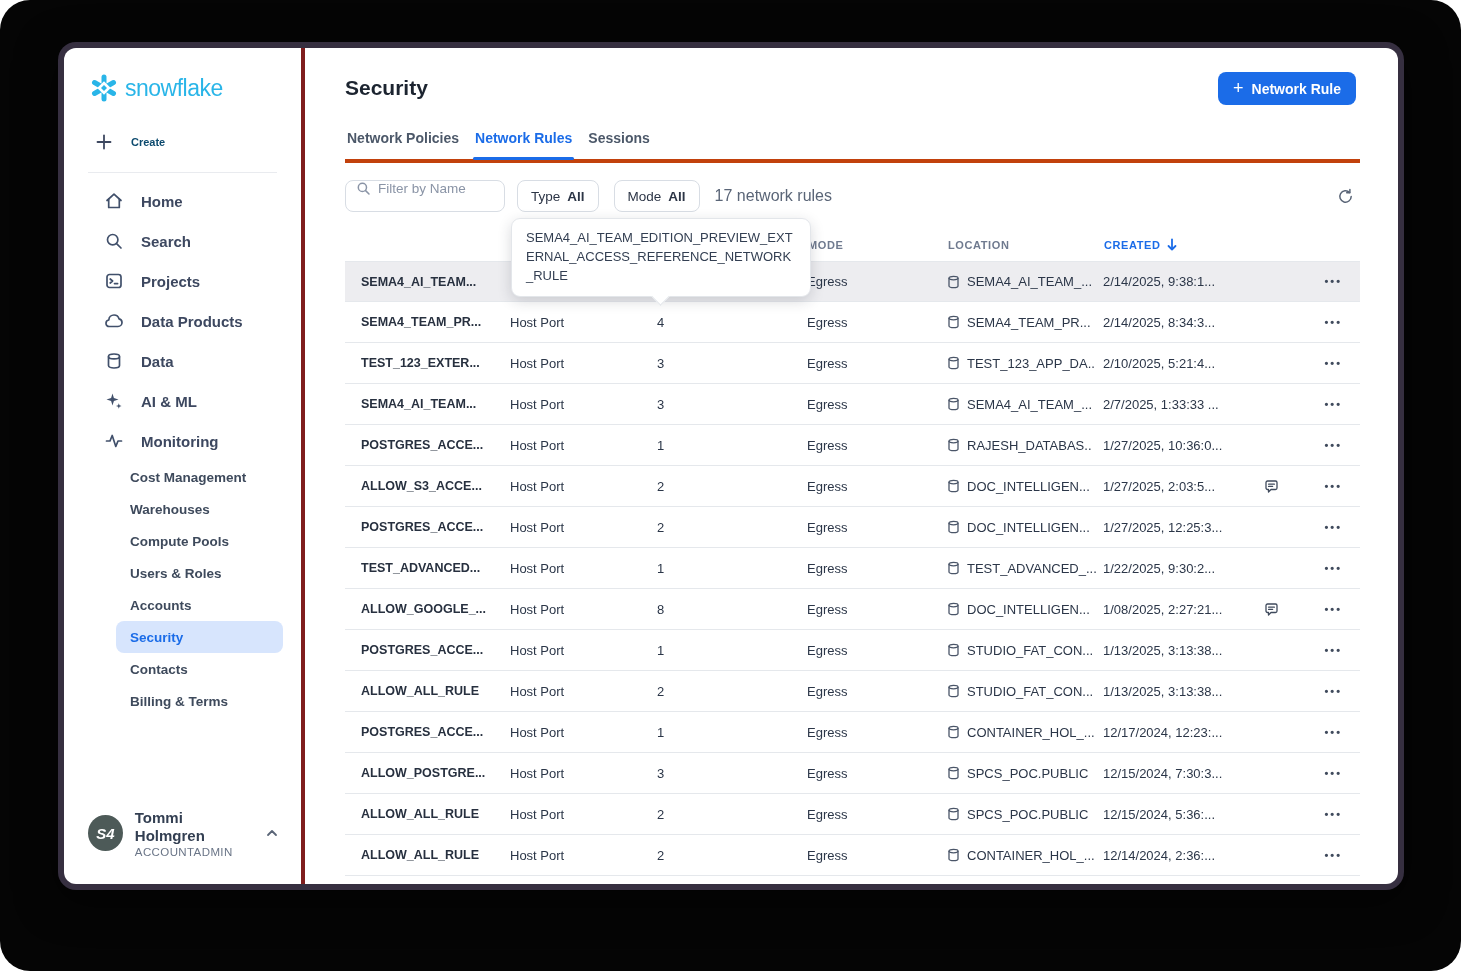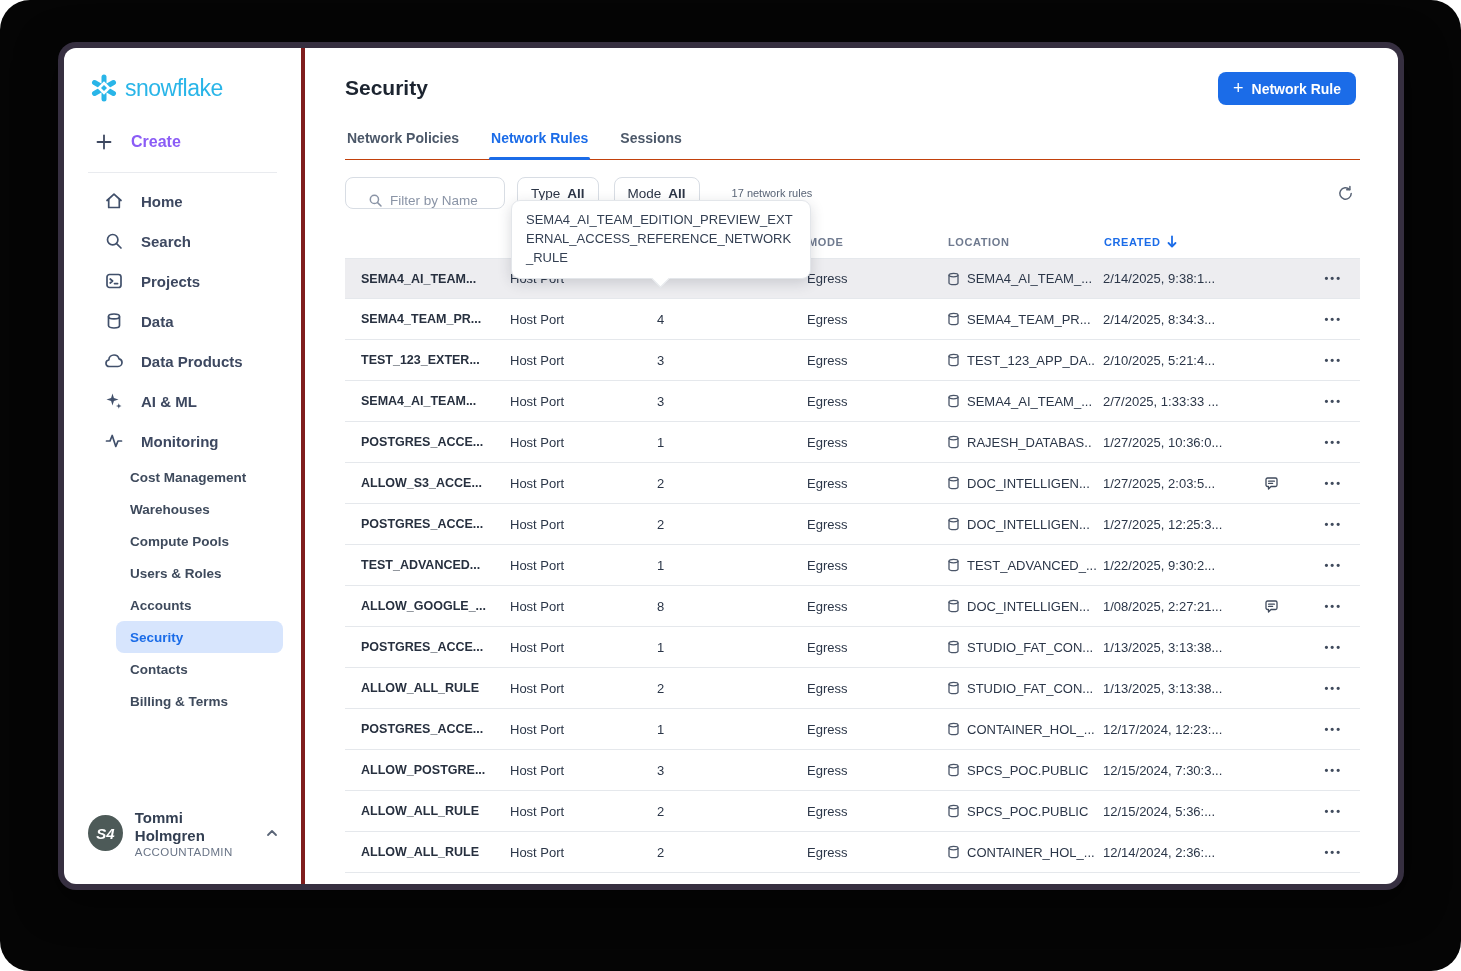--- a/index.html
+++ b/index.html
@@ -10,21 +10,21 @@
     background:#362f40; border-radius:18px; padding:6px; box-shadow:0 10px 40px rgba(0,0,0,.6); }
   .app { width:100%; height:100%; background:#fff; border-radius:12px; overflow:hidden;
     display:flex; position:relative; }
 
   
   .sidebar { width:241px; flex:0 0 241px; border-right:4px solid #7f1d1d; display:flex; flex-direction:column;
     padding-top:26px; }
   .logo { display:flex; align-items:center; gap:7px; margin-left:26px; }
   .logo-word { font-size:23px; color:#29b5e8; letter-spacing:-0.5px; font-weight:500; }
   .create-item { display:flex; align-items:center; gap:17px; margin:26px 0 0 30px; height:28px; cursor:pointer; }
-  .create-item .lbl { font-size:16px; font-weight:600; color:#8b5cf6; }
+  .create-item .lbl { font-size:11px; font-weight:600; color:#0c4a6e; }
   .side-divider { height:1px; background:#e9ebef; margin:16px 24px 8px 24px; }
   .nav-item { display:flex; align-items:center; gap:17px; height:40px; padding-left:40px; cursor:pointer; }
   .nav-item .lbl { font-size:15px; font-weight:600; color:#3d4860; }
   .sub-item { display:flex; align-items:center; height:32px; margin:0 18px 0 52px; padding-left:14px;
     border-radius:8px; cursor:pointer; }
   .sub-item .lbl { font-size:13.5px; font-weight:600; color:#3e4a5c; }
   .sub-item.active { background:#d7e5fd; }
   .sub-item.active .lbl { color:#1b6ce8; }
   .side-spacer { flex:1; }
   .user-block { display:flex; align-items:center; gap:12px; padding:18px 22px 26px 24px; }
@@ -35,39 +35,39 @@
   .chev-up { margin-left:auto; color:#5a6577; }
 
   
   .main { flex:1; position:relative; padding:28px 38px 0 40px; }
   .page-title { font-size:21px; font-weight:700; color:#1c2430; }
   .primary-btn { position:absolute; top:24px; right:42px; height:33px; background:#1b6ce8; color:#fff;
     border:none; border-radius:8px; padding:0 15px; font-size:14px; font-weight:600;
     display:flex; align-items:center; gap:8px; cursor:pointer; font-family:inherit; }
   .primary-btn .plus { font-size:18px; font-weight:400; line-height:1; margin-top:-2px; }
 
-  .tabs { display:flex; gap:28px; margin-top:24px; border-bottom:1px solid #c2410c; }
+  .tabs { display:flex; gap:12px; margin-top:24px; border-bottom:4px solid #c2410c; }
   .tab { font-size:14px; font-weight:600; color:#4c5869; padding:6px 2px 13px 2px; position:relative; cursor:pointer; }
   .tab.active { color:#1b6ce8; }
   .tab.active::after { content:""; position:absolute; left:0; right:0; bottom:-1px; height:3px;
     background:#1b6ce8; border-radius:2px; }
 
   .filter-row { display:flex; align-items:center; margin-top:17px; height:32px; }
   .search-box { width:160px; height:32px; border:1px solid #d8dde4; border-radius:8px;
-    display:flex; align-items:flex-end; padding:0 22px; gap:7px; background:#fff; }
+    display:flex; align-items:flex-start; padding:0 10px; gap:7px; background:#fff; }
   .search-box input { border:none; outline:none; width:110px; font-size:13.5px; color:#333f52;
     font-family:inherit; background:transparent; }
   .search-box input::placeholder { color:#8a94a6; }
   .pill { height:32px; border:1px solid #d8dde4; border-radius:8px; background:#fff;
     display:flex; align-items:center; gap:7px; padding:0 13px; font-size:13.5px; color:#2c3546;
     cursor:pointer; font-family:inherit; }
   .pill .val { font-weight:700; }
   .pill-type { margin-left:12px; }
   .pill-mode { margin-left:15px; }
-  .rule-count { margin-left:32px; font-size:11px; color:#5a6577; }
+  .rule-count { margin-left:15px; font-size:16px; color:#5a6577; }
   .refresh-btn { margin-left:auto; margin-right:6px; cursor:pointer; display:flex; align-items:center; }
 
   
   .table { margin-top:16px; }
   .thead, .trow { display:grid;
     grid-template-columns:149px 147px 150px 140px 156px 148px 40px 1fr;
     align-items:center; padding-left:17px; }
   .thead { height:33px; }
   .th { font-size:11px; font-weight:700; color:#6f7a8f; letter-spacing:.6px; }
   .th.created { color:#1b6ce8; display:flex; align-items:center; gap:5px; cursor:pointer; }
@@ -75,21 +75,21 @@
   .trow:first-child { border-top:1px solid #e5e8ec; }
   .trow.highlight { background:#ededf0; }
   .cell-name { font-size:12.5px; font-weight:700; color:#27303f; white-space:nowrap; }
   .cell { font-size:13px; color:#2b3648; white-space:nowrap; }
   .cell-loc { display:flex; align-items:center; gap:7px; font-size:13px; color:#2b3648; white-space:nowrap; }
   .cell-comment { display:flex; justify-content:center; }
   .cell-more { display:flex; justify-content:flex-end; padding-right:18px; }
   .more-dots { font-size:11px; letter-spacing:2px; color:#3f4a5c; font-weight:700; cursor:pointer; line-height:1; }
 
   
-  .tooltip { position:absolute; left:206px; top:152px; width:300px; background:#fff;
+  .tooltip { position:absolute; left:206px; top:170px; width:300px; background:#fff;
     border:1px solid #e3e6ea; border-radius:9px; box-shadow:0 4px 14px rgba(40,45,60,.18);
     padding:10px 14px; z-index:30; }
   .tooltip-text { font-size:13px; color:#333f52; word-break:break-all; line-height:1.45; }
   .tooltip-caret { position:absolute; left:142px; bottom:-7px; width:13px; height:13px; background:#fff;
     transform:rotate(45deg); border-right:1px solid #e3e6ea; border-bottom:1px solid #e3e6ea; }
 
   svg { display:block; }
 </style>
 </head>
 <body>
@@ -152,34 +152,34 @@
             <svg width="20" height="20" viewBox="0 0 20 20" fill="none" stroke="#41506b" stroke-width="1.7" stroke-linecap="round" stroke-linejoin="round">
               <rect x="3" y="3.5" width="14" height="13" rx="2.5"></rect>
               <path d="M6.2 8 L8.6 10 L6.2 12"></path>
               <line x1="10.5" y1="12.6" x2="13.6" y2="12.6"></line>
             </svg>
           </span>
       <span class="lbl">Projects</span>
     </div>
     <div class="nav-item">
       <span>
+            <svg width="20" height="20" viewBox="0 0 20 20" fill="none" stroke="#41506b" stroke-width="1.7" stroke-linejoin="round">
+              <path d="M5.5 15.5 C3.5 15.5 2 14 2 12.2 C2 10.6 3.2 9.3 4.8 9 C5 6.2 7.2 4 10 4 C12.4 4 14.4 5.6 15 7.8 C16.7 8.1 18 9.6 18 11.4 C18 13.6 16.3 15.5 14 15.5 Z"></path>
+            </svg>
+          </span>
+      <span class="lbl">Data Products</span>
+    </div>
+    <div class="nav-item">
+      <span>
             <svg width="20" height="20" viewBox="0 0 20 20" fill="none" stroke="#41506b" stroke-width="1.7">
               <path d="M4.5 5.4 C4.5 4 7 3 10 3 C13 3 15.5 4 15.5 5.4 V14.6 C15.5 16 13 17 10 17 C7 17 4.5 16 4.5 14.6 Z"></path>
               <path d="M4.5 5.4 C4.5 6.8 7 7.8 10 7.8 C13 7.8 15.5 6.8 15.5 5.4"></path>
             </svg>
           </span>
       <span class="lbl">Data</span>
-    </div>
-    <div class="nav-item">
-      <span>
-            <svg width="20" height="20" viewBox="0 0 20 20" fill="none" stroke="#41506b" stroke-width="1.7" stroke-linejoin="round">
-              <path d="M5.5 15.5 C3.5 15.5 2 14 2 12.2 C2 10.6 3.2 9.3 4.8 9 C5 6.2 7.2 4 10 4 C12.4 4 14.4 5.6 15 7.8 C16.7 8.1 18 9.6 18 11.4 C18 13.6 16.3 15.5 14 15.5 Z"></path>
-            </svg>
-          </span>
-      <span class="lbl">Data Products</span>
     </div>
     <div class="nav-item">
       <span>
             <svg width="20" height="20" viewBox="0 0 20 20" fill="#41506b">
               <path d="M8.5 2.5 L9.9 7.1 L14.5 8.5 L9.9 9.9 L8.5 14.5 L7.1 9.9 L2.5 8.5 L7.1 7.1 Z"></path>
               <path d="M14.8 12.2 L15.5 14.3 L17.6 15 L15.5 15.7 L14.8 17.8 L14.1 15.7 L12 15 L14.1 14.3 Z"></path>
             </svg>
           </span>
       <span class="lbl">AI &amp; ML</span>
     </div>

